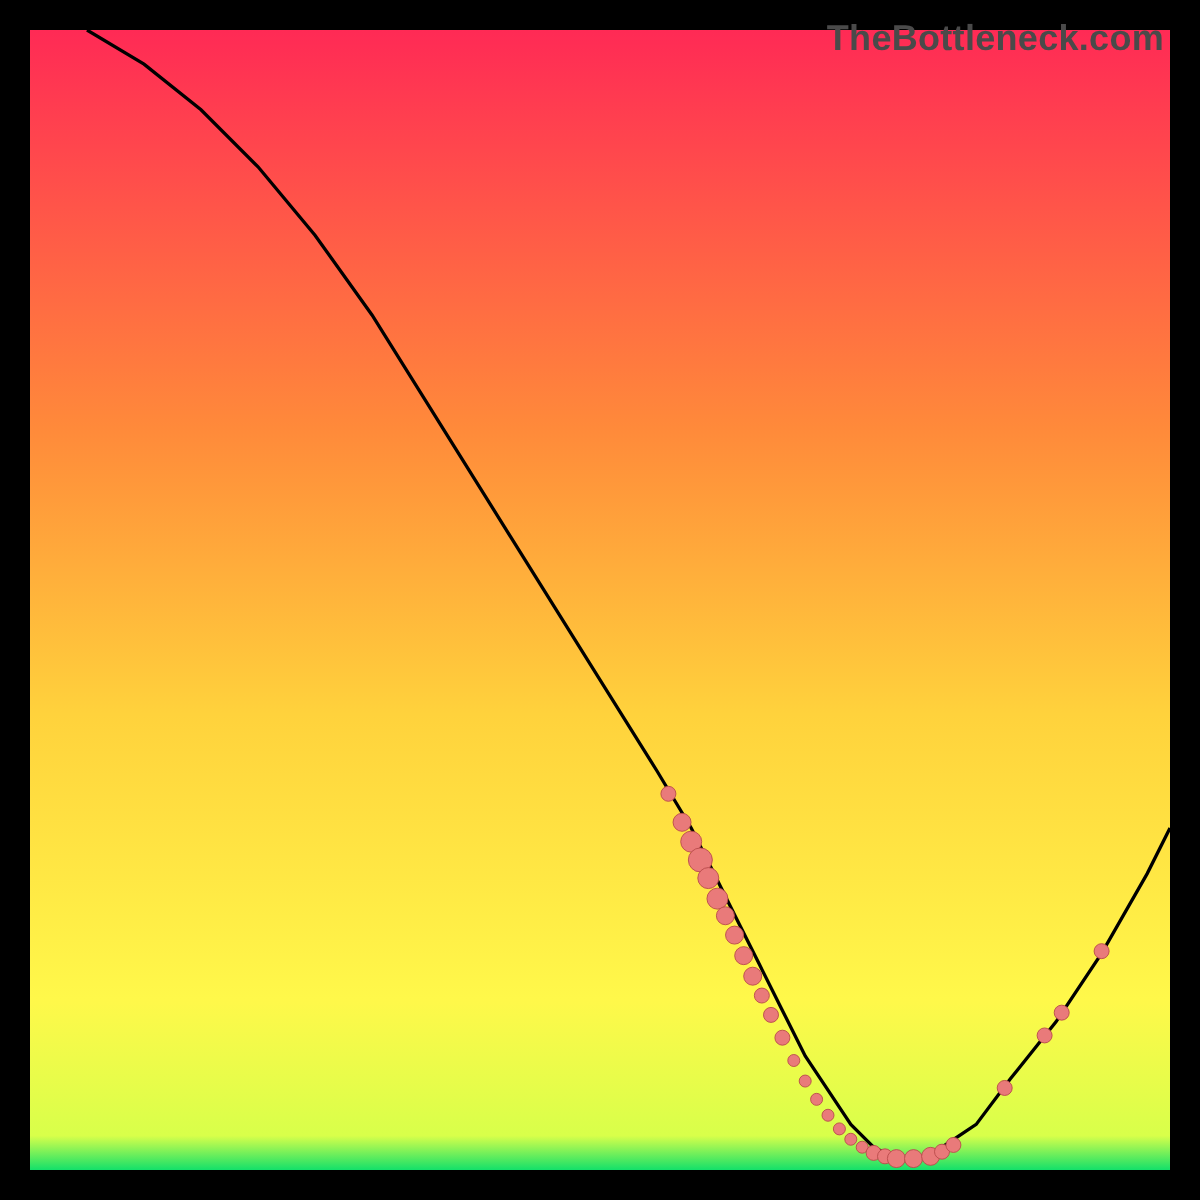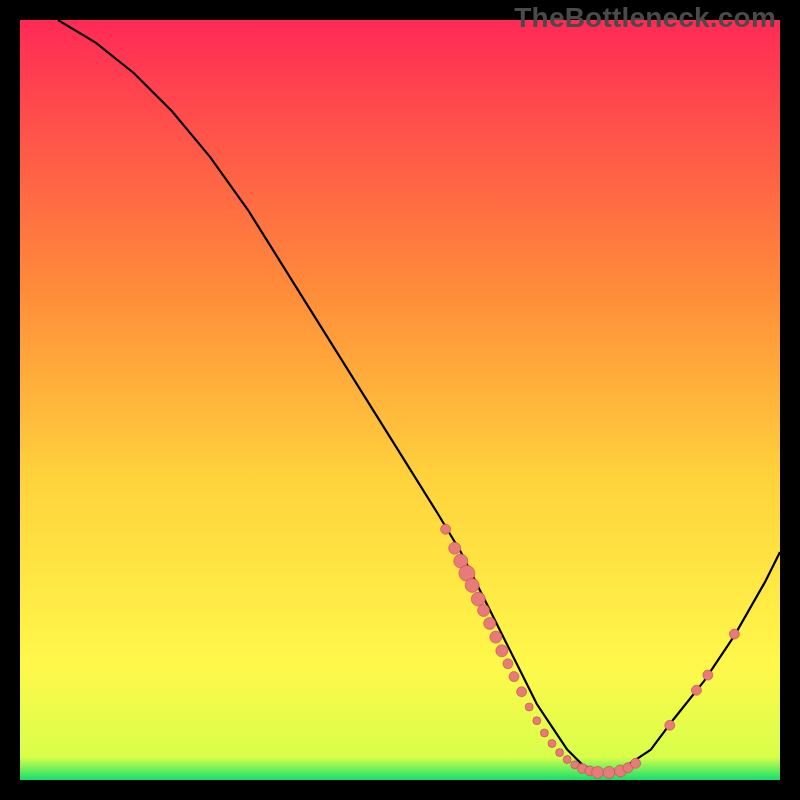--- a/index.html
+++ b/index.html
@@ -21,24 +21,24 @@
   }
   .plot-area {
     position: absolute;
     left: 0;
     top: 0;
     width: 760px;
     height: 760px;
   }
   .watermark {
     position: absolute;
-    top: 2px;
+    top: 12px;
     right: 24px;
     color: #4a4a4a;
-    font-size: 28px;
+    font-size: 24px;
     font-weight: 600;
     letter-spacing: 0.2px;
     z-index: 5;
     user-select: none;
   }
   svg {
     display: block;
   }
 </style>
 </head>

